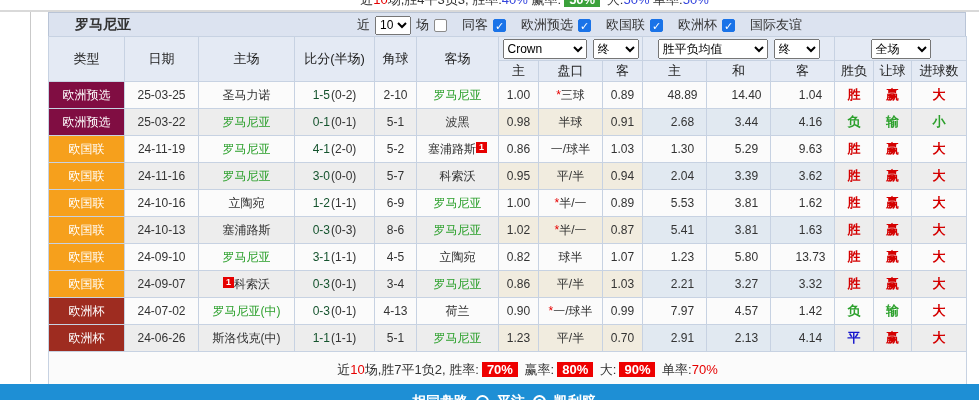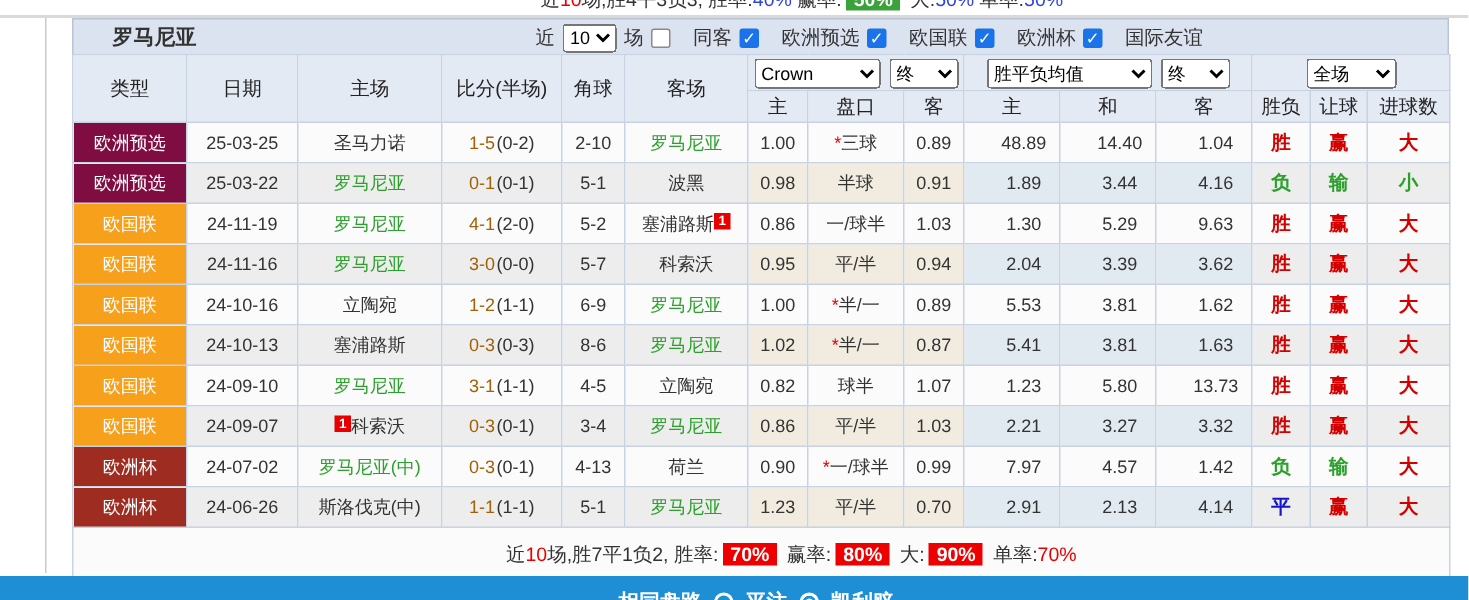--- a/index.html
+++ b/index.html
@@ -46,21 +46,21 @@
   tr.even td { background: #ededed; }
   td.type { color: #fff; font-size: 12px; }
   .t-maroon td.type, td.t-maroon { background: #800d42 !important; }
   td.t-orange { background: #f6a01c !important; }
   td.t-brick  { background: #9e2c20 !important; }
   td.ah { background: #fbf6ea; }
   tr.even td.ah { background: #f1ecdf; }
   td.eu { background: #eaf2f9; padding-left: 16px; }
   tr.even td.eu { background: #e1e9f1; }
   .team-green { color: #2ca02c; }
-  .score-ft { color: #a16207; }
+  .score-ft { color: #14532d; }
   .score-ht { color: #333; margin-left: 1px; }
   .star { color: #e60000; }
   td.res { font-weight: bold; font-size: 13px; }
   .r-red { color: #d40000; } .r-green { color: #2ca02c; } .r-blue { color: #1515cc; }
   .badge { display: inline-block; background: #e60000; color: #fff; font-size: 9px; font-weight: bold;
     width: 11px; height: 11px; line-height: 11px; vertical-align: 3px; }
 
   tfoot td { height: 36px; background: #fbfbfb; font-size: 13px; color: #333; padding-left: 40px; }
 
   .blue-bar { position: absolute; top: 384px; left: 0; width: 979px; height: 30px; background: #1e8fd5; }
@@ -195,21 +195,21 @@
         <tr class="even">
           <td class="type t-maroon">欧洲预选</td>
           <td>25-03-22</td>
           <td class="team-green">罗马尼亚</td>
           <td><span class="score-ft">0-1</span><span class="score-ht">(0-1)</span></td>
           <td>5-1</td>
           <td>波黑</td>
           <td class="ah">0.98</td>
           <td class="ah"><span class="star"></span><span>半球</span></td>
           <td class="ah">0.91</td>
-          <td class="eu">1.89</td>
+          <td class="eu">2.68</td>
           <td class="eu">3.44</td>
           <td class="eu">4.16</td>
           <td class="res r-green">负</td>
           <td class="res r-green">输</td>
           <td class="res r-green">小</td>
         </tr>
         <tr class="odd">
           <td class="type t-orange">欧国联</td>
           <td>24-11-19</td>
           <td class="team-green">罗马尼亚</td>

